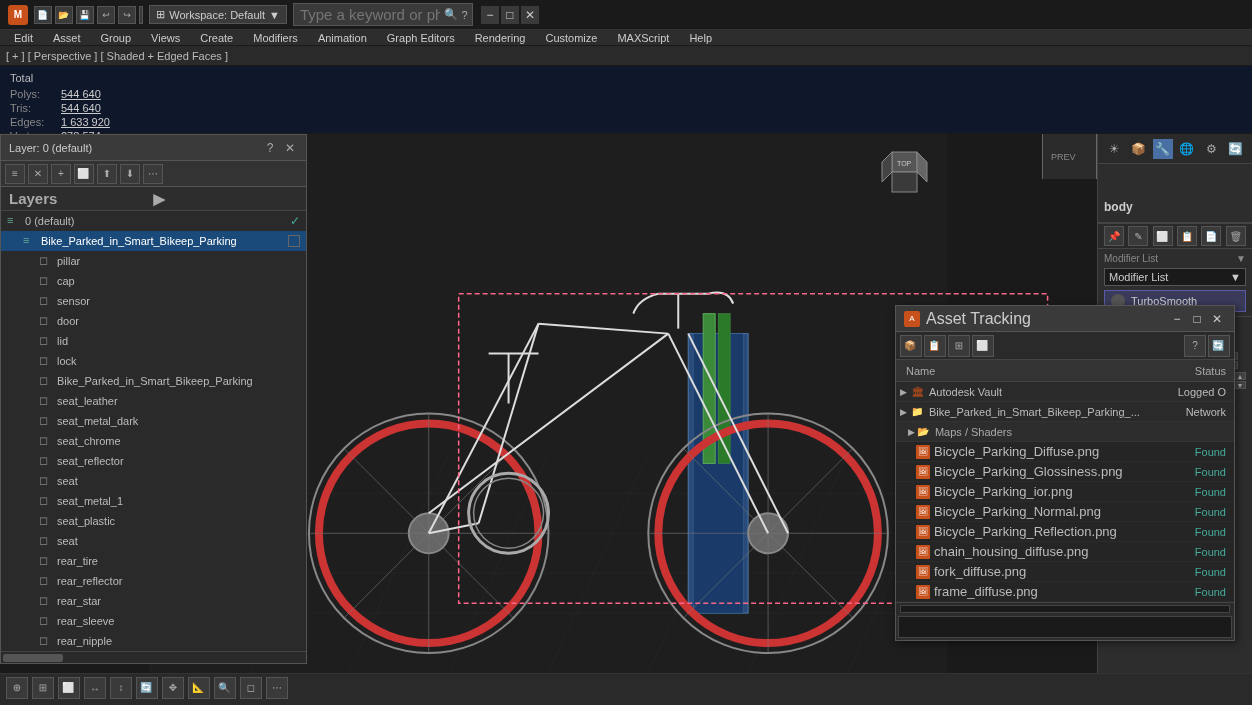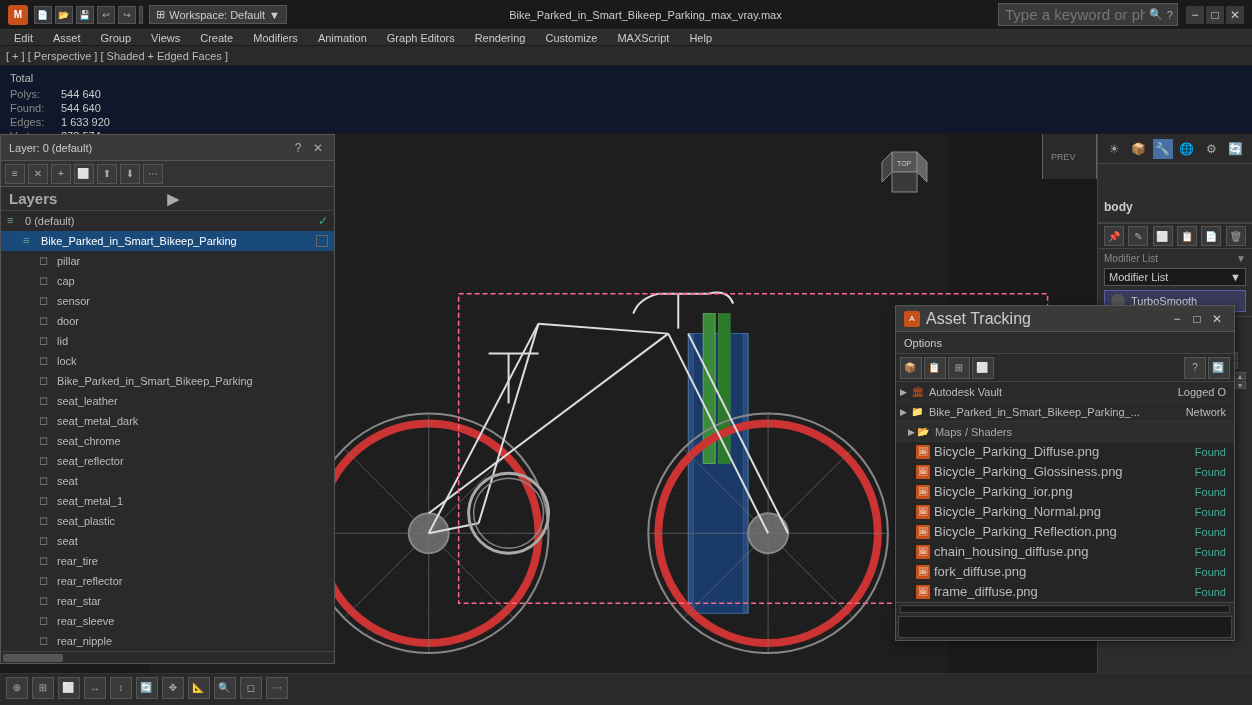--- a/index.html
+++ b/index.html
@@ -21,33 +21,33 @@
     #menu-bar .menu-item { padding: 3px 10px; cursor: pointer; color: #ccc; font-size: 11px; }
 
     
     #info-bar { height: 20px; background: #2a2a2a; display: flex; align-items: center; padding: 0 6px; border-bottom: 1px solid #1a1a1a; color: #bbb; font-size: 11px; }
 
     
     #stats-bar { height: 68px; background: #0f172a; display: flex; align-items: flex-start; padding: 6px 10px; border-bottom: 1px solid #1a1a1a; flex-direction: column; gap: 2px; }
     #stats-bar .stats-title { font-size: 11px; color: #bbb; margin-bottom: 2px; }
     #stats-bar .stat-row { font-size: 11px; color: #bbb; display: flex; gap: 6px; }
     #stats-bar .stat-label { color: #888; width: 45px; }
-    #stats-bar .stat-value { color: #ccc; }
+    #stats-bar .stat-value { color: #ccc; text-decoration: underline; }
 
     
     #main { display: flex; height: calc(705px - 30px - 24px - 20px - 68px - 24px); position: relative; }
 
     
     #viewport { flex: 1; background: #1a1a1a; position: relative; overflow: hidden; }
 
     
     #bike-scene { position: absolute; top: 0; left: 0; width: 100%; height: 100%; }
 
     
-    #layer-panel { position: absolute; top: 0; left: 0; width: 335px; background: #ec4899; border: 1px solid #555; z-index: 10; }
+    #layer-panel { position: absolute; top: 0; left: 0; width: 307px; background: #ec4899; border: 1px solid #555; z-index: 10; }
     #layer-panel-header { background: #3a3a3a; height: 26px; display: flex; align-items: center; padding: 0 8px; border-bottom: 1px solid #555; cursor: move; }
     #layer-panel-title { flex: 1; font-size: 11px; color: #ccc; }
     #layer-panel-btns { display: flex; gap: 4px; }
     #layer-panel-btns span { width: 16px; height: 16px; display: flex; align-items: center; justify-content: center; cursor: pointer; color: #aaa; font-size: 12px; }
     #layer-panel-toolbar { height: 26px; background: #333; display: flex; align-items: center; padding: 0 4px; gap: 3px; border-bottom: 1px solid #555; }
     #layer-panel-toolbar span { width: 20px; height: 20px; background: #3a3a3a; border: 1px solid #555; display: flex; align-items: center; justify-content: center; cursor: pointer; color: #aaa; font-size: 10px; }
     #layer-panel-subheader { height: 24px; background: #2d2d2d; display: flex; align-items: center; padding: 0 8px; border-bottom: 1px solid #444; }
     #layer-panel-subheader span { font-size: 15px; color: #aaa; font-weight: bold; flex: 1; }
     #layer-list { height: 440px; overflow-y: scroll; background: #2a2a2a; }
     #layer-list::-webkit-scrollbar { width: 8px; }
@@ -138,21 +138,20 @@
     <span>💾</span>
     <span>↩</span>
     <span>↪</span>
     <span style="width:4px;"></span>
   </div>
   <div class="workspace-selector">
     <span>⊞</span>
     <span>Workspace: Default</span>
     <span>▼</span>
   </div>
-  <div class="file-title">Bike_Parked_in_Smart_Bikeep_Parking_max_vray.max</div>
   <div class="search-box">
     <input type="text" style="background: transparent; border: none; color: rgb(170, 170, 170); font-size: 15px; width: 140px; outline: none;" placeholder="Type a keyword or phrase">
     <span>🔍</span>
     <span>?</span>
   </div>
   <div class="win-controls">
     <button class="win-btn">−</button>
     <button class="win-btn">□</button>
     <button class="win-btn close">✕</button>
   </div>
@@ -177,21 +176,21 @@
   <span>[ + ] [ Perspective ] [ Shaded + Edged Faces ]</span>
 </div>
 
 <div id="stats-bar">
   <div class="stats-title">Total</div>
 <div class="stat-row">
       <span class="stat-label">Polys:</span>
       <span class="stat-value">544 640</span>
     </div>
     <div class="stat-row">
-      <span class="stat-label">Found:</span>
+      <span class="stat-label">Tris:</span>
       <span class="stat-value">544 640</span>
     </div>
     <div class="stat-row">
       <span class="stat-label">Edges:</span>
       <span class="stat-value">1 633 920</span>
     </div>
     <div class="stat-row">
       <span class="stat-label">Verts:</span>
       <span class="stat-value">278 574</span>
     </div>
@@ -529,35 +528,36 @@
 <div id="asset-tracking">
   <div id="asset-tracking-header">
     <div id="asset-tracking-icon">A</div>
     <span id="asset-tracking-title">Asset Tracking</span>
     <div id="asset-tracking-winctrls">
       <span>−</span>
       <span>□</span>
       <span>✕</span>
     </div>
   </div>
-  <div id="asset-tracking-options">
-    <span>Options</span>
-  </div>
   <div id="asset-tracking-toolbar">
     <div style="display:flex;gap:2px;">
       <div class="at-tool-btn">📦</div>
       <div class="at-tool-btn">📋</div>
       <div class="at-tool-btn">⊞</div>
       <div class="at-tool-btn">⬜</div>
     </div>
     <div style="display:flex;gap:2px;">
       <div class="at-tool-btn">?</div>
       <div class="at-tool-btn">🔄</div>
     </div>
   </div>
+  <div id="asset-table-header">
+    <span class="at-col-name">Name</span>
+    <span class="at-col-status">Status</span>
+  </div>
   <div id="asset-list">
   <div class="asset-group-header">
       <span style="margin-right:4px;color:#aaa;font-size:9px;">▶</span>
       <span class="asset-group-icon">🏛</span>
       <span class="asset-group-name">Autodesk Vault</span>
       <span class="asset-group-status">Logged O</span>
     </div>
       <div class="asset-group-header">
       <span style="margin-right:4px;color:#aaa;font-size:9px;">▶</span>
       <span class="asset-group-icon">📁</span>

